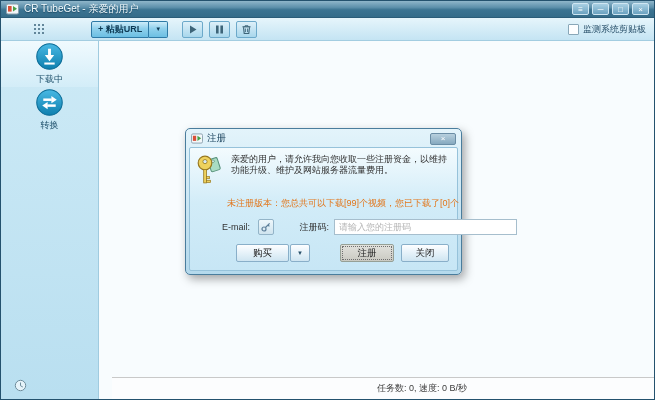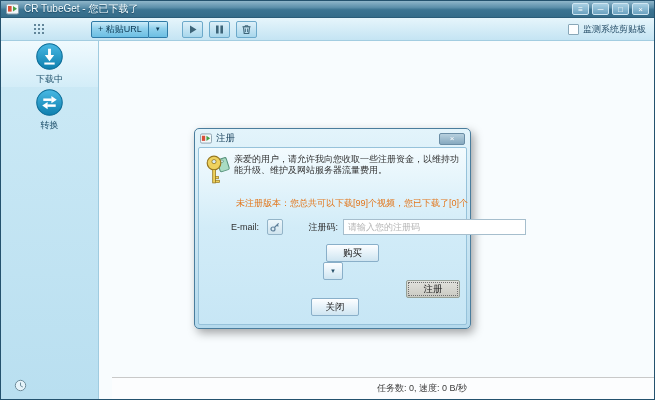--- a/index.html
+++ b/index.html
@@ -18,21 +18,21 @@
   .wbtn { width:17px; height:12px; border:1px solid #cfe6f2; border-radius:2px;
     background:linear-gradient(#a9d0e3,#6ba2c0); color:#fff; font-size:8px; line-height:9px;
     display:flex; align-items:center; justify-content:center; cursor:pointer; padding:0; }
 
   
   .toolbar { height:23px; display:flex; align-items:center;
     background:linear-gradient(#e6f5fb,#c4e4f3); border-bottom:1px solid #a3cde1; padding:0 8px; }
   .grip { width:12px; height:13px; margin-left:24px;
     background-image:radial-gradient(#62869a 1px, transparent 1.1px); background-size:4px 4px; cursor:grab; }
   .paste-group { display:flex; margin-left:46px; }
-  .paste-btn { height:17px; min-width:50px; font-size:9px; font-weight:normal; color:#0e3a54;
+  .paste-btn { height:17px; min-width:50px; font-size:9px; font-weight:bold; color:#0e3a54;
     background:linear-gradient(#cdecf9,#8fd0ec 45%,#6cbfe3); border:1px solid #2e7aa6;
     border-radius:2px 0 0 2px; cursor:pointer; padding:0 6px; }
   .paste-drop { height:17px; width:19px; font-size:6px; color:#0e3a54;
     background:linear-gradient(#cdecf9,#8fd0ec 45%,#6cbfe3); border:1px solid #2e7aa6;
     border-left:none; border-radius:0 2px 2px 0; cursor:pointer; padding:0; }
   .tbtn { width:21px; height:17px; margin-left:6px; display:flex; align-items:center; justify-content:center;
     background:linear-gradient(#ddf0f9,#a9d7ec); border:1px solid #6ca9ca; border-radius:2px; cursor:pointer; padding:0; }
   .tbtn:first-of-type { margin-left:14px; }
   .spacer { flex:1; }
   .clip-check { display:flex; align-items:center; gap:4px; font-size:9px; color:#29506a; cursor:pointer; }
@@ -48,44 +48,44 @@
   .side-item .lbl { font-size:9px; color:#1d4f6a; }
   .side-item svg { display:block; }
   .clock { position:absolute; left:13px; bottom:7px; width:13px; height:13px; }
 
   .main { flex:1; display:flex; flex-direction:column; background:#f8fcfe; }
   .content { flex:1; }
   .statusbar { height:22px; border-top:1px solid #c9c9c9; background:#fcfdfe;
     display:flex; align-items:center; font-size:9px; color:#3c3c3c; padding-left:265px;margin-left:13px; }
 
   
-  .dialog { position:absolute; left:193px; top:127px; width:277px;
+  .dialog { position:absolute; left:184px; top:127px; width:277px;
     background:linear-gradient(#e3f4fb,#b4d9ec); border:1px solid #4a7d9d; border-radius:5px;
     box-shadow:3px 4px 10px rgba(0,0,0,.35); padding:1px 3px 3px; }
   .dlg-titlebar { height:17px; display:flex; align-items:center; gap:4px; padding:0 2px; }
   .dlg-title { font-size:9.5px; color:#163f5a; }
   .dlg-icon { width:12px; height:11px; display:inline-flex; }
   .dlg-close { margin-left:auto; width:26px; height:12px; display:flex; align-items:center; justify-content:center;
     background:linear-gradient(#b7d0de,#86a9bf); border:1px solid #6a8da5; border-radius:2px;
     color:#fff; font-size:8px; line-height:8px; cursor:pointer; padding:0; }
   .dlg-body { background:linear-gradient(#f3fbfe,#d2ecf8 45%,#c7e6f5);
     border:1px solid #96c2da; border-radius:2px; padding:5px 6px 8px; }
-  .msg-row { display:flex; gap:3px; }
+  .msg-row { display:flex; gap:9px; }
   .key-wrap { width:26px; flex:none; }
   .msg { font-size:9px; line-height:11px; color:#323232; padding-top:1px; }
   .warning { margin:4px 0 4px 31px; font-size:9px; color:#e2761b; white-space:nowrap; }
   .form { margin-top:9px; display:flex; gap:1px; }
   .frow { display:flex; align-items:center; }
   .flabel { width:54px; text-align:right; font-size:9px; color:#323232; margin-right:5px; flex:none; }
   .finput { width:183px; height:16px; border:1px solid #a6becd; font-size:9px; padding:0 4px;
     color:#333; background:#fff; }
   .finput::placeholder { color:#b5b5b5; }
   .fico { width:16px; height:16px; margin-left:3px; display:flex; align-items:center; justify-content:center;
     background:linear-gradient(#eef7fb,#cfe4ef); border:1px solid #93b4c8; border-radius:2px; cursor:pointer; padding:0; }
-  .btn-row { margin-top:9px; display:flex; align-items:center;flex-direction:column; }
+  .btn-row { margin-top:9px; display:flex; align-items:center; }
   .btn { height:18px; font-size:9.5px; color:#222; cursor:pointer;
     background:linear-gradient(#fdfeff,#e8f3fa 45%,#cfe5f1); border:1px solid #89afc9; border-radius:2px; }
   .btn-buy { width:53px; margin-left:40px; }
   .btn-buy-drop { width:20px; margin-left:1px; font-size:6px; color:#27506a; height:18px;
     background:linear-gradient(#fdfeff,#e8f3fa 45%,#cfe5f1); border:1px solid #89afc9; border-radius:2px; cursor:pointer; }
   .btn-register { width:54px; margin-left:auto;
     background:linear-gradient(#e2e2dd,#cacac2); border-color:#96a096; outline:1px dotted #6f6f6f; outline-offset:-3px; }
   .btn-close { width:48px; margin-left:7px; margin-right:2px; }
 </style>
 </head>
@@ -94,21 +94,21 @@
 <div class="app">
 
   <div class="titlebar">
     <span class="app-icon">
       <svg width="13" height="12" viewBox="0 0 13 12">
           <rect x="0.5" y="1" width="12" height="10" rx="1.5" fill="#f2f7fa" stroke="#8aa0ac"></rect>
           <rect x="2" y="3" width="3.6" height="5.6" fill="#d85038"></rect>
           <path d="M7 3 l4 2.8 -4 2.8z" fill="#46a046"></path>
         </svg>
     </span>
-    <span class="win-title">CR TubeGet - 您已下载了</span>
+    <span class="win-title">CR TubeGet - 亲爱的用户</span>
     <span class="win-btns">
       <button class="wbtn">
           <span>≡</span>
         </button>
       <button class="wbtn">
           <span>─</span>
         </button>
       <button class="wbtn">
           <span>□</span>
         </button>

